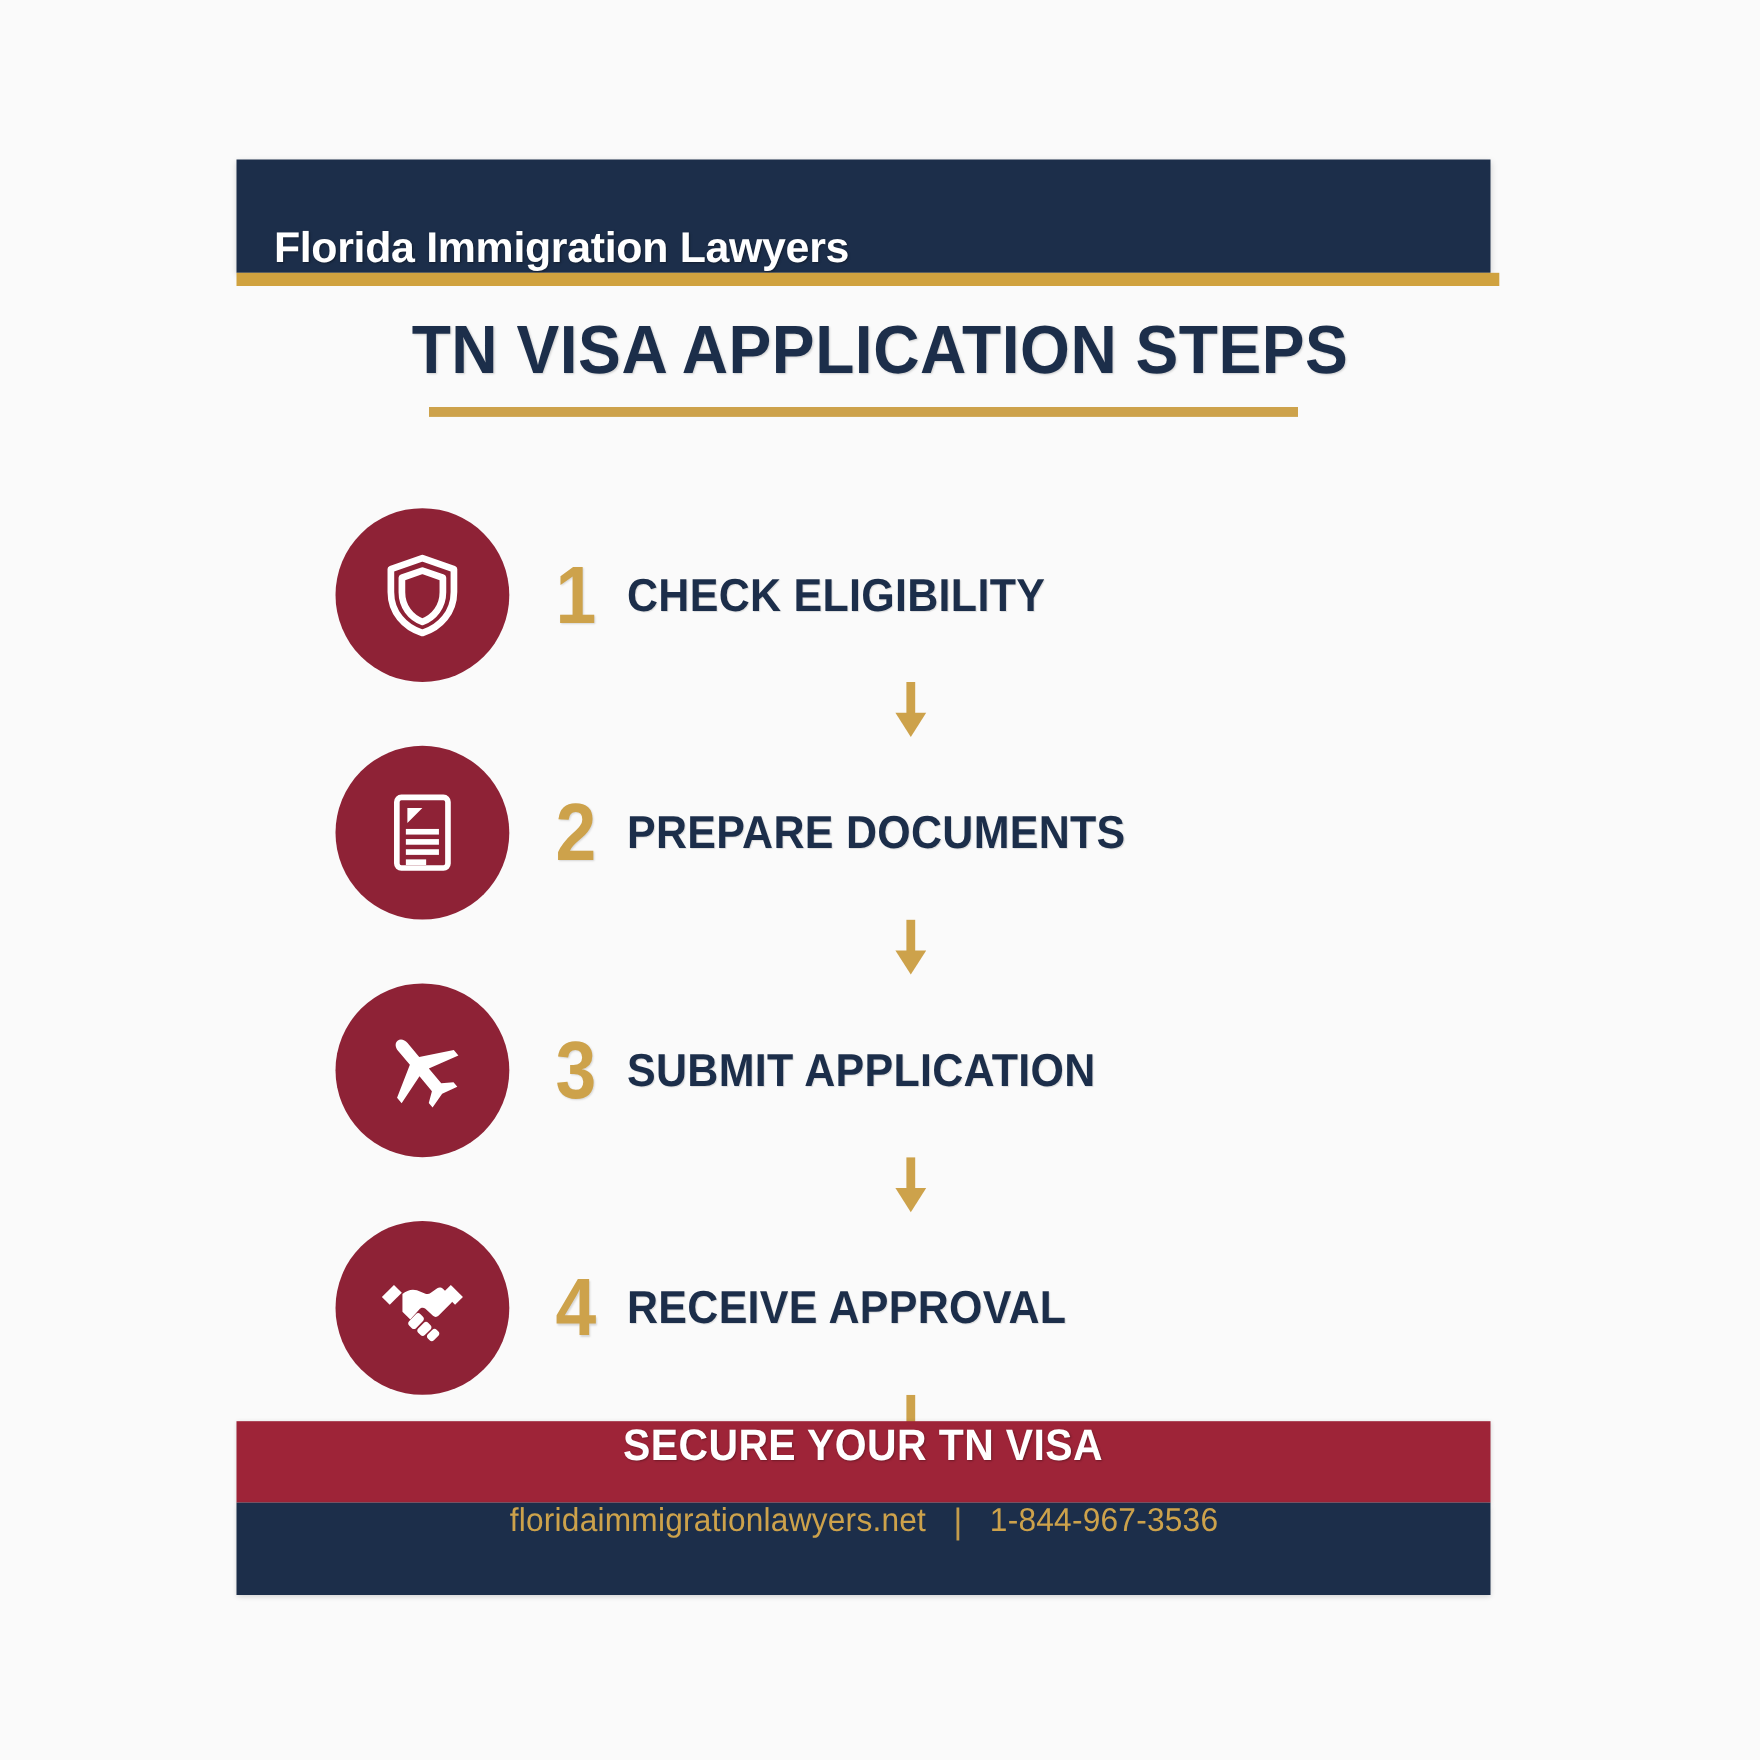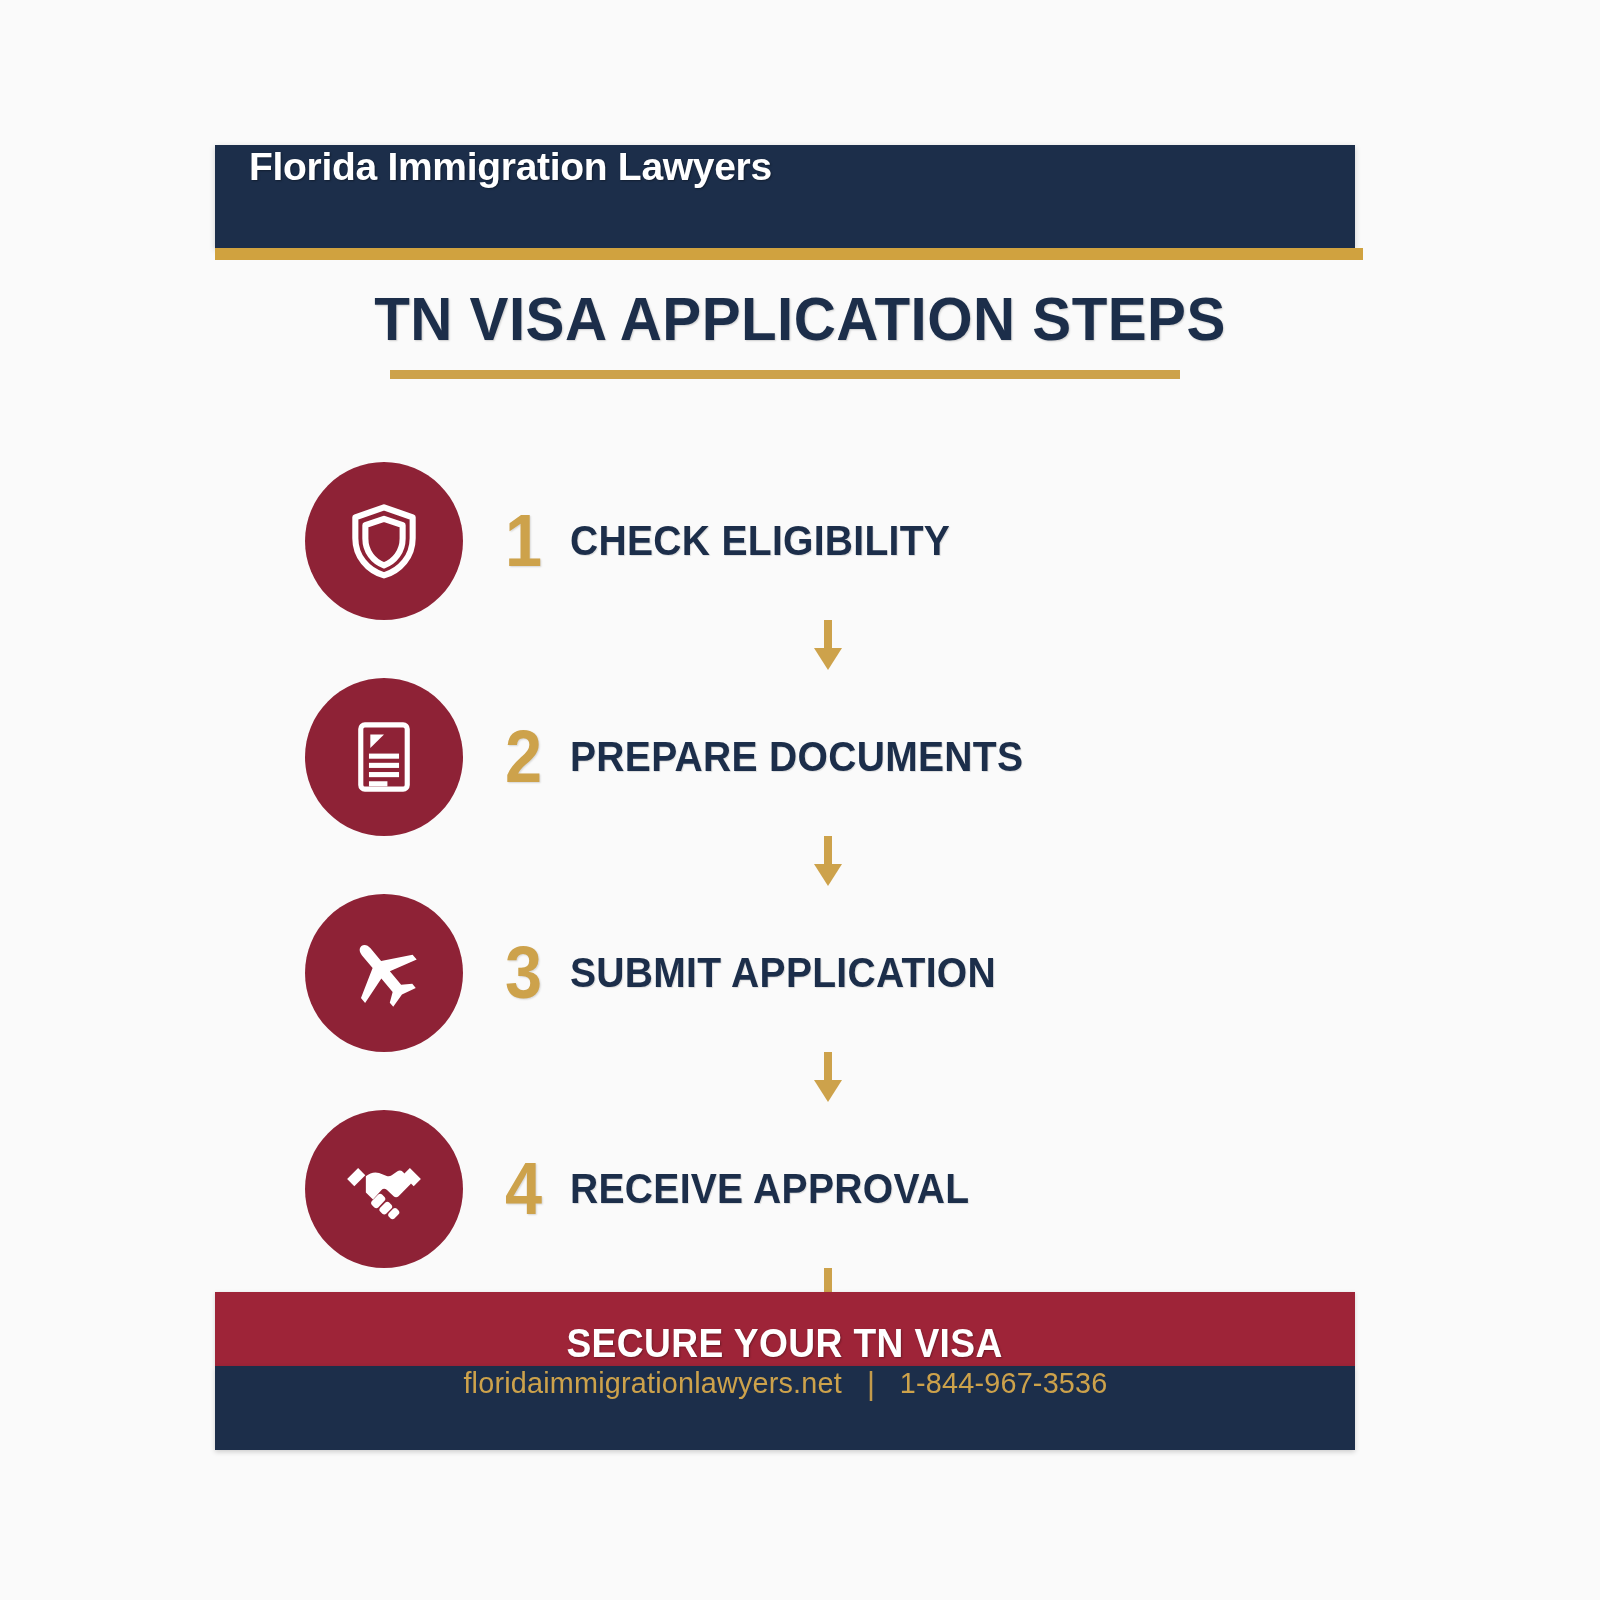--- a/index.html
+++ b/index.html
@@ -24,21 +24,21 @@
   
   .brand-bar {
     position: absolute;
     left: 215px;
     top: 145px;
     width: 1140px;
     height: 103px;
     background: #1c2e4a;
     box-shadow: 0 2px 6px rgba(0,0,0,0.18);
     display: flex;
-    align-items: flex-start;
+    align-items: flex-end;
   }
   .brand-name {
     color: #ffffff;
     font-size: 39px;
     font-weight: bold;
     letter-spacing: -0.3px;
     margin-left: 34px;
     text-shadow: 1px 1px 2px rgba(0,0,0,0.35);
     white-space: nowrap;
   }
@@ -136,21 +136,21 @@
 
   
   .cta-bar {
     position: absolute;
     left: 215px;
     top: 1292px;
     width: 1140px;
     height: 74px;
     background: #9e2438;
     display: flex;
-    align-items: flex-end;
+    align-items: flex-start;
     justify-content: center;
     box-shadow: 0 1px 4px rgba(0,0,0,0.15);
   }
   .cta-text {
     color: #ffffff;
     font-size: 40px;
     font-weight: bold;
     letter-spacing: 0.4px;
     transform: scaleX(0.93);
     text-shadow: 1px 1px 2px rgba(0,0,0,0.3);

